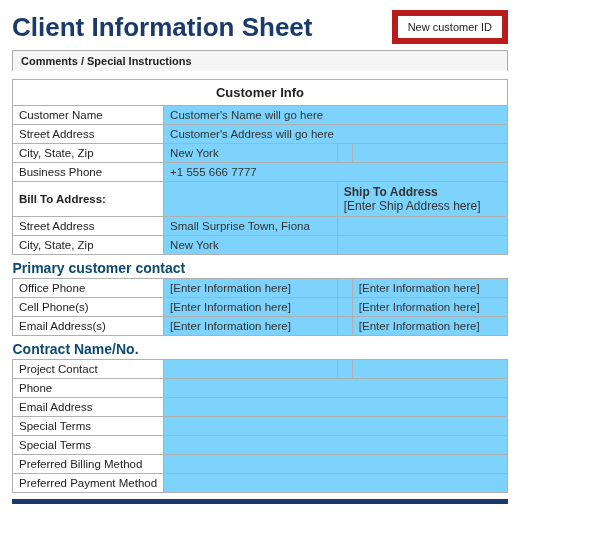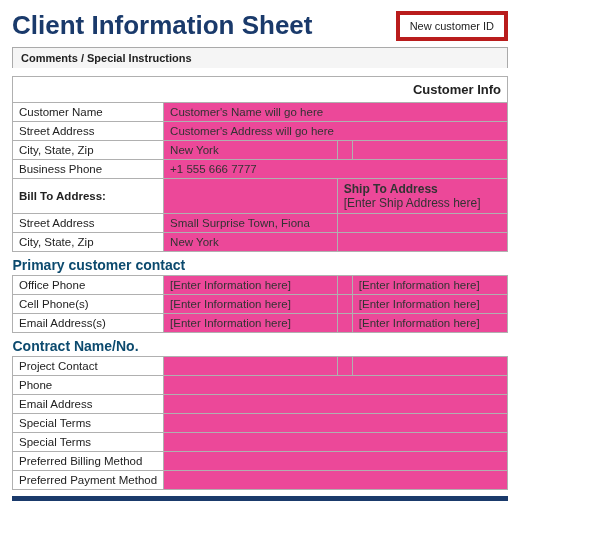--- a/index.html
+++ b/index.html
@@ -20,21 +20,21 @@
       align-items: center;
       justify-content: space-between;
       margin-bottom: 6px;
     }
     .title {
       font-size: 26px;
       font-weight: bold;
       color: #1a3a6b;
     }
     .new-customer-btn {
-      border: 4px solid #b91c1c;
+      border: 6px solid #b91c1c;
       padding: 5px 10px;
       font-size: 11px;
       background: #fff;
       color: #222;
       cursor: pointer;
       white-space: nowrap;
     }
     .comments-bar {
       border: 1px solid #aaa;
       background: #f5f5f5;
@@ -51,31 +51,31 @@
     }
     table td, table th {
       border: 1px solid #b0b0b0;
       padding: 3px 6px;
       vertical-align: middle;
     }
     .section-header td {
       background: #fff;
       font-weight: bold;
       font-size: 13px;
-      text-align: right;
+      text-align: center;
       padding: 5px 6px;
     }
     .label-cell {
       width: 130px;
       font-weight: normal;
       background: #fff;
       white-space: nowrap;
     }
     .value-cell {
-      background: #ec4899;
+      background: #7dd3fc;
       color: #333;
     }
     .section-title-row td {
       font-size: 14px;
       font-weight: bold;
       background: #fff;
       border-left: none;
       border-right: none;
       padding: 5px 0 2px 0;
       color: #0c4a6e;

